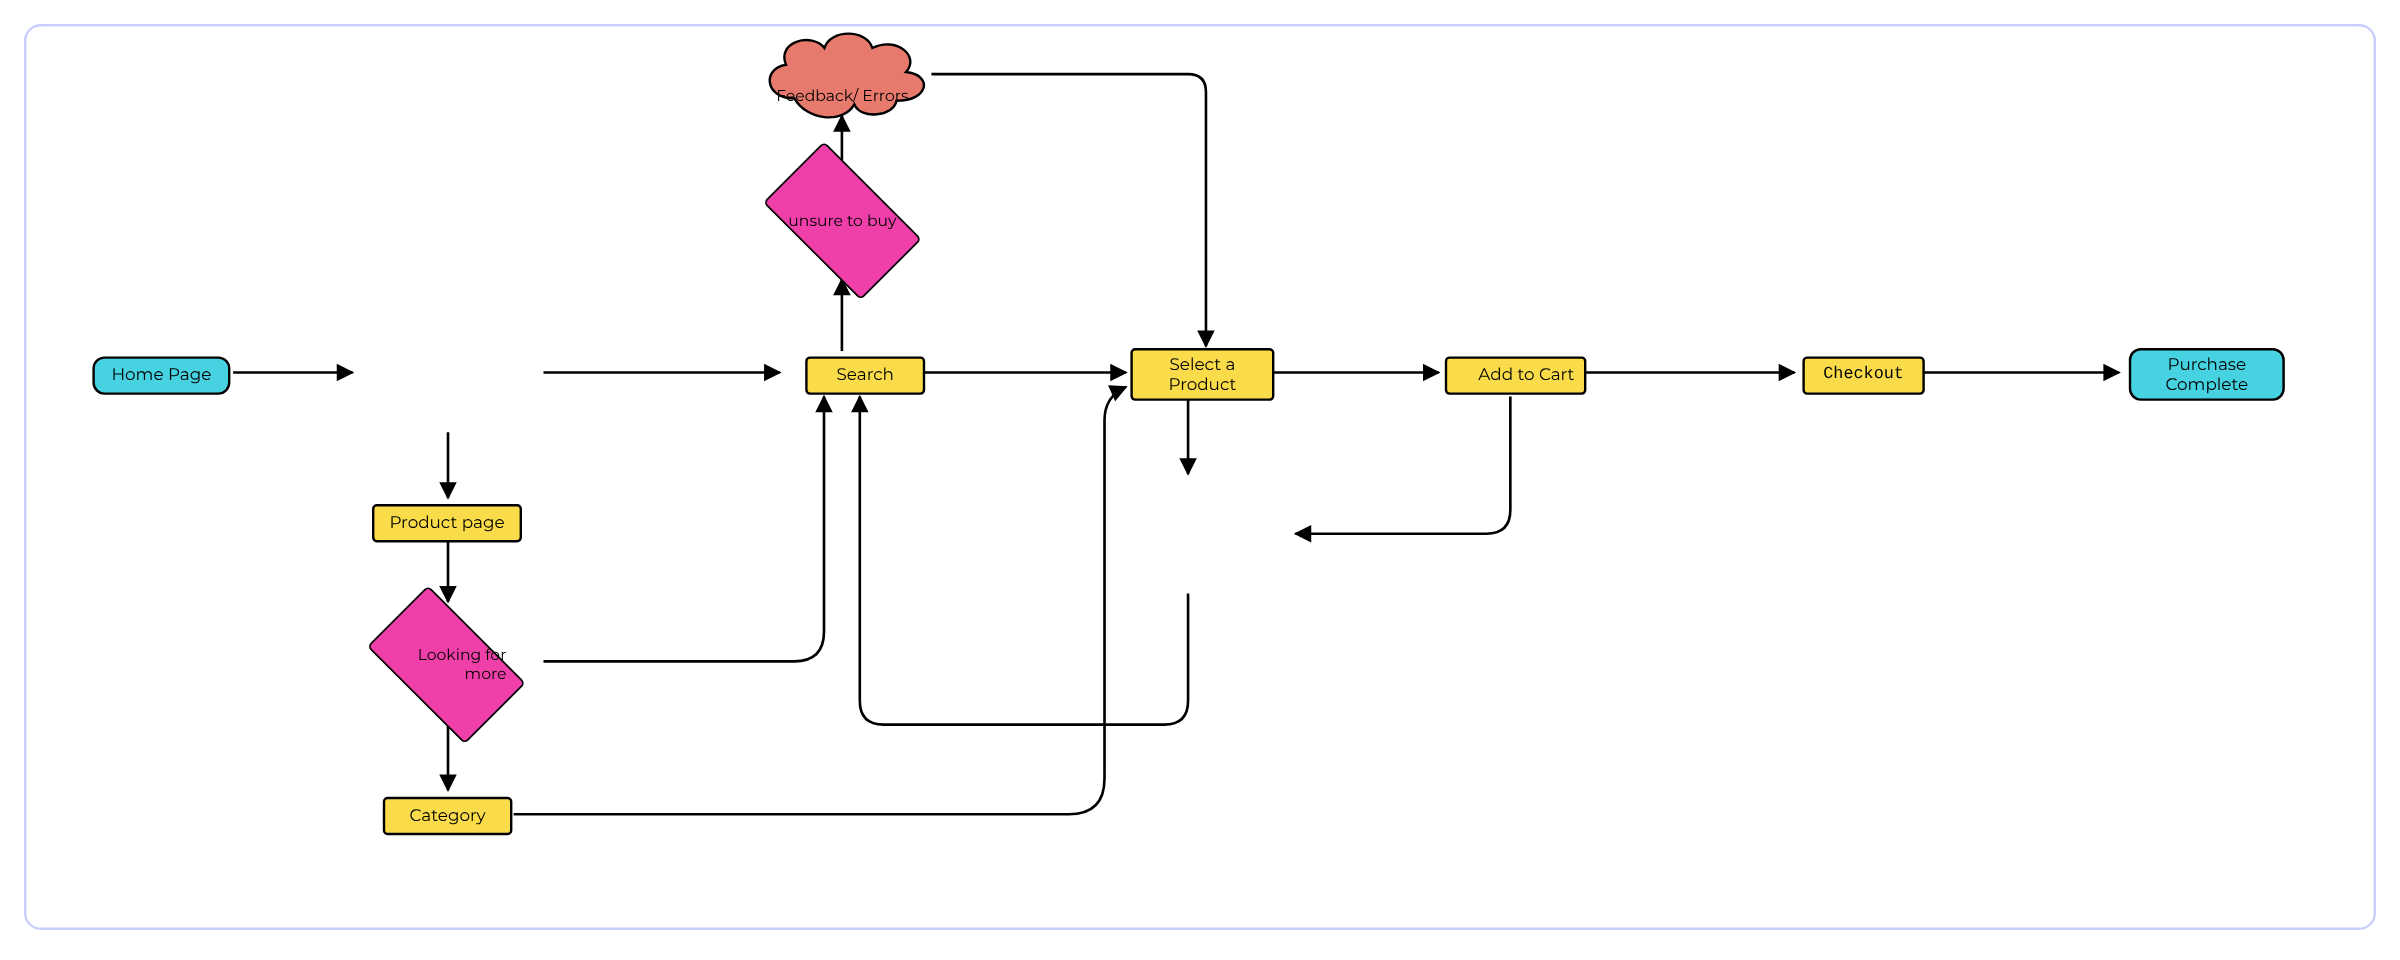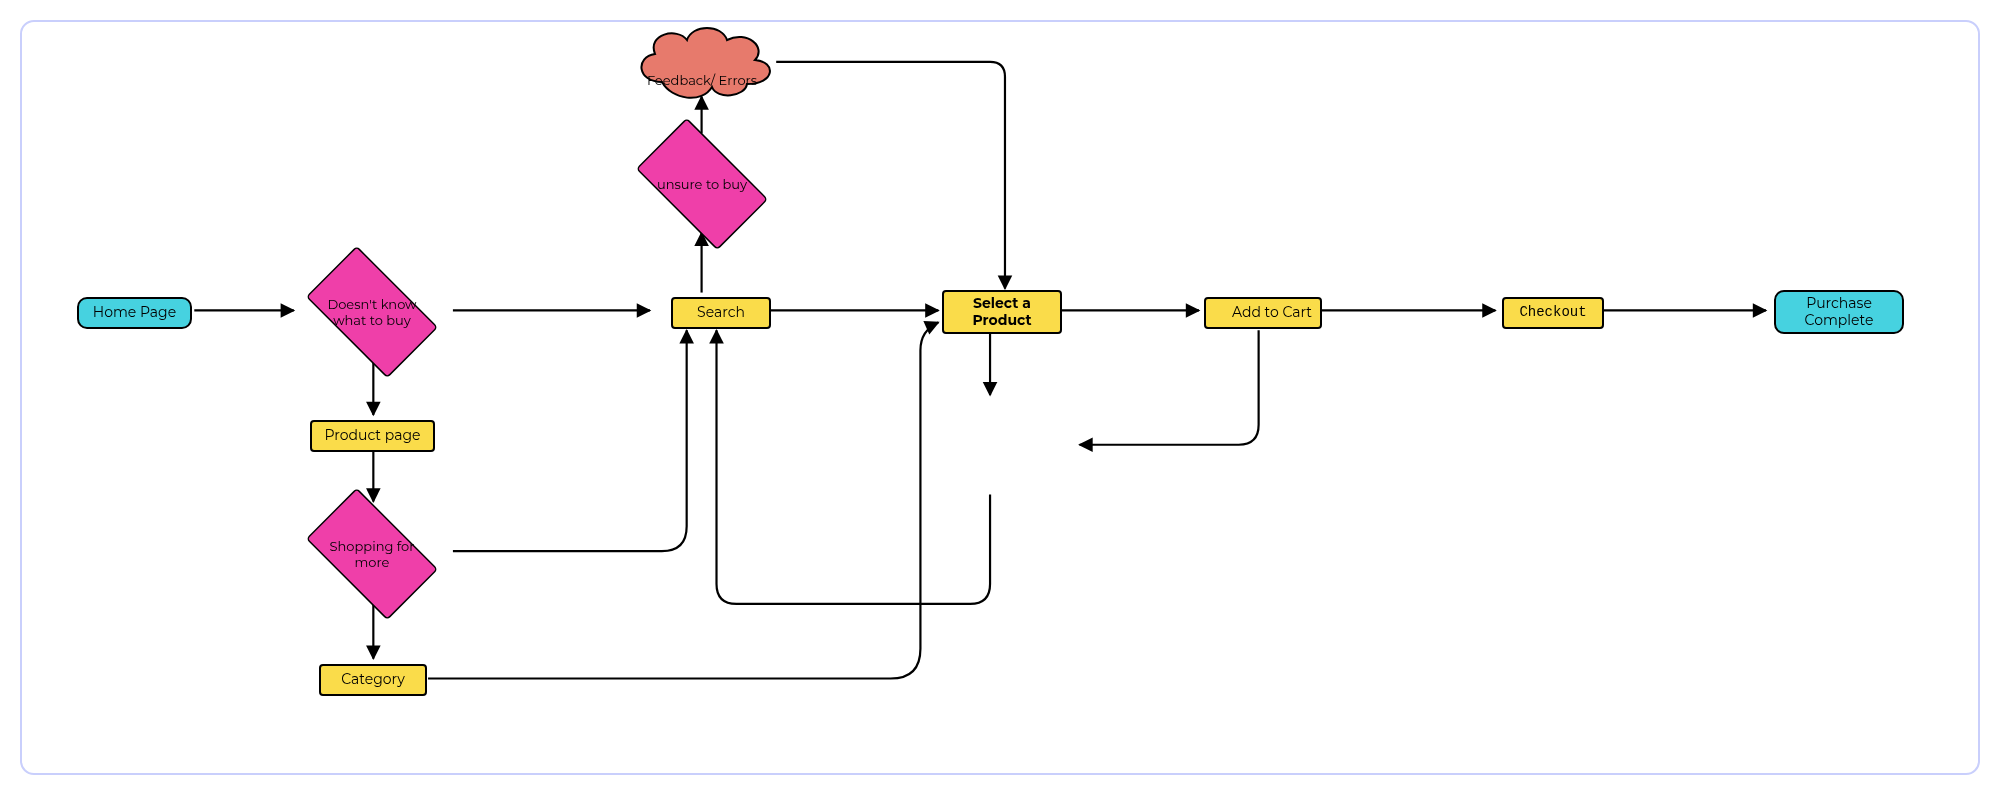--- a/index.html
+++ b/index.html
@@ -39,21 +39,21 @@
     border-radius:10px;
   }
   
   .process{
     background:#fadc4a;
     border:2px solid #000;
     border-radius:4px;
   }
   
   .decision{
-    width:160px;height:100px;
+    width:160px;height:100px;text-align:right;
   }
   .decision .diamond{
     position:absolute;inset:0;
     background:#ef3fa9;
     border:2px solid #000;
     transform:rotate(45deg) scale(0.72,0.72);
     border-radius:6px;
   }
   .decision .label{
     position:relative;
@@ -121,24 +121,20 @@
       <path d="M1240 310 L1240 405 Q1240 425 1220 425 L1060 425" marker-end="url(#arrow)"></path>
 
       <path d="M970 475 L970 565 Q970 585 950 585 L715 585 Q695 585 695 565 L695 310" marker-end="url(#arrow)"></path>
     </g>
   </svg>
 
   <div class="node terminal" style="left:55px;top:275px;width:115px;height:32px;">
     <span>Home Page</span>
   </div>
 
-  <div class="node decision" style="left:270px;top:240px;">
-    <div class="diamond"></div>
-    <span class="label">Doesn't know what to buy</span>
-  </div>
 
   <div class="node process" style="left:630px;top:275px;width:100px;height:32px;margin-left:19px;">
     <span>Search</span>
   </div>
 
   <div class="node decision" style="left:600px;top:112px;">
     <div class="diamond"></div>
     <span class="label">unsure to buy</span>
   </div>
 
@@ -149,21 +145,21 @@
                C20 12 50 5 60 18
                C65 2 95 2 100 18
                C120 8 140 25 128 38
                C150 40 148 62 120 62
                C118 75 90 78 85 65
                C75 82 45 78 35 60 Z" fill="#e77a6c" stroke="#000" stroke-width="2"></path>
     </svg>
     <div class="label">Feedback/ Errors</div>
   </div>
 
-  <div class="node process" style="left:920px;top:268px;width:120px;height:44px;font-weight:bold;">
+  <div class="node process" style="left:920px;top:268px;width:120px;height:44px;">
     <span>Select a Product</span>
   </div>
 
   <div class="node process" style="left:1182px;top:275px;width:118px;height:32px;justify-content:flex-end;">
     <span>Add to Cart</span>
   </div>
 
   <div class="node process" style="left:1480px;top:275px;width:102px;height:32px;font-family:Liberation Mono, monospace;">
     <span>Checkout</span>
   </div>
@@ -171,21 +167,21 @@
   <div class="node terminal" style="left:1752px;top:268px;width:130px;height:44px;">
     <span>Purchase Complete</span>
   </div>
 
   <div class="node process" style="left:288px;top:398px;width:125px;height:32px;text-align:right;">
     <span>Product page</span>
   </div>
 
   <div class="node decision" style="left:270px;top:482px;">
     <div class="diamond"></div>
-    <span class="label">Shopping for more</span>
+    <span class="label">Looking for more</span>
   </div>
 
   <div class="node process" style="left:297px;top:642px;width:108px;height:32px;text-align:right;">
     <span>Category</span>
   </div>
 
 
 </div>
 
 </body></html>

